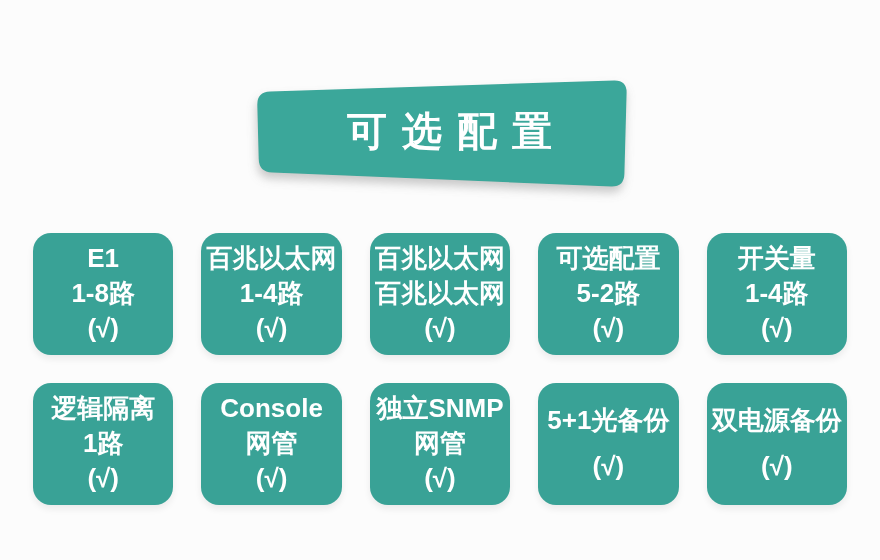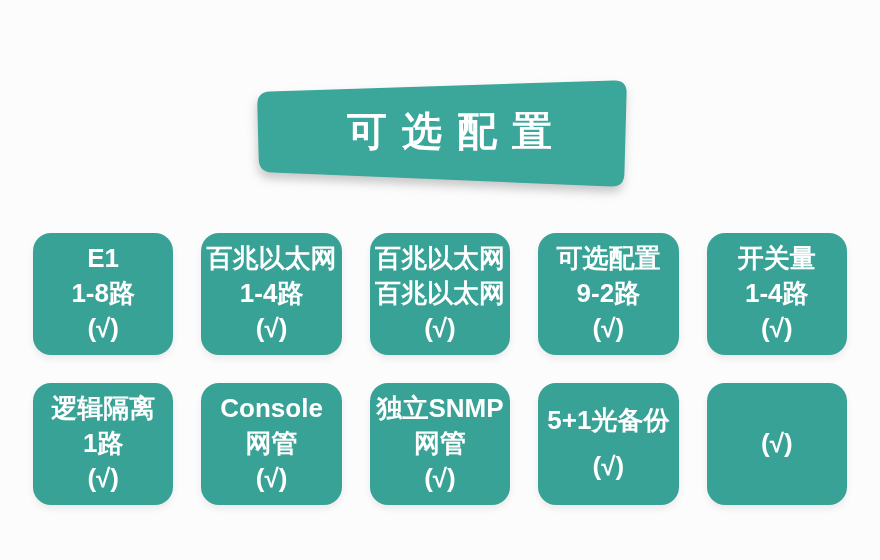--- a/index.html
+++ b/index.html
@@ -121,21 +121,21 @@
     </div>
 
     <div class="option-card">
       <div class="card-line">百兆以太网</div>
       <div class="card-line">百兆以太网</div>
       <div class="card-check">(√)</div>
     </div>
 
     <div class="option-card">
       <div class="card-line">可选配置</div>
-      <div class="card-line">9-2路</div>
+      <div class="card-line">5-2路</div>
       <div class="card-check">(√)</div>
     </div>
 
     <div class="option-card">
       <div class="card-line">开关量</div>
       <div class="card-line">1-4路</div>
       <div class="card-check">(√)</div>
     </div>
 
     <div class="option-card">
@@ -155,17 +155,18 @@
       <div class="card-line">网管</div>
       <div class="card-check">(√)</div>
     </div>
 
     <div class="option-card">
       <div class="card-line">5+1光备份</div>
       <div class="card-check">(√)</div>
     </div>
 
     <div class="option-card">
+      <div class="card-line">双电源备份</div>
       <div class="card-check">(√)</div>
     </div>
 
   </div>
 </div>
 
 </body></html>

